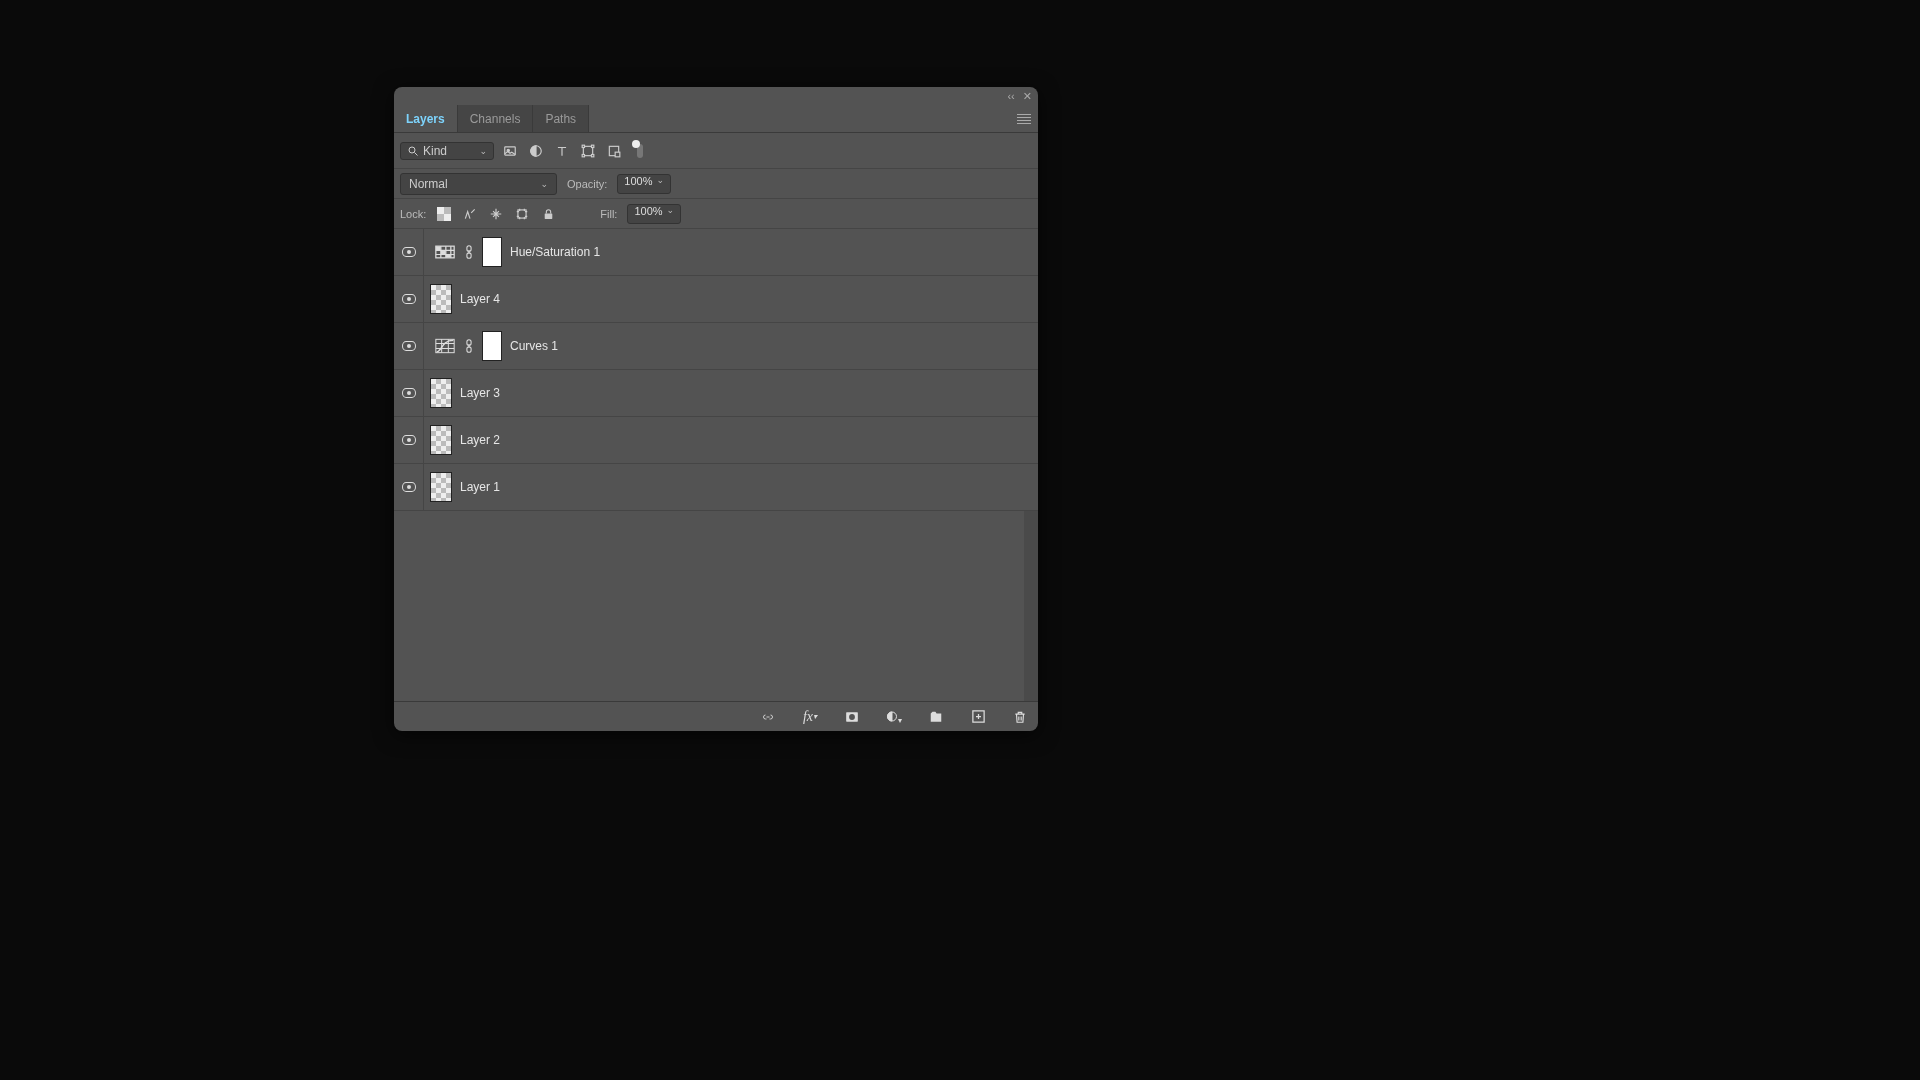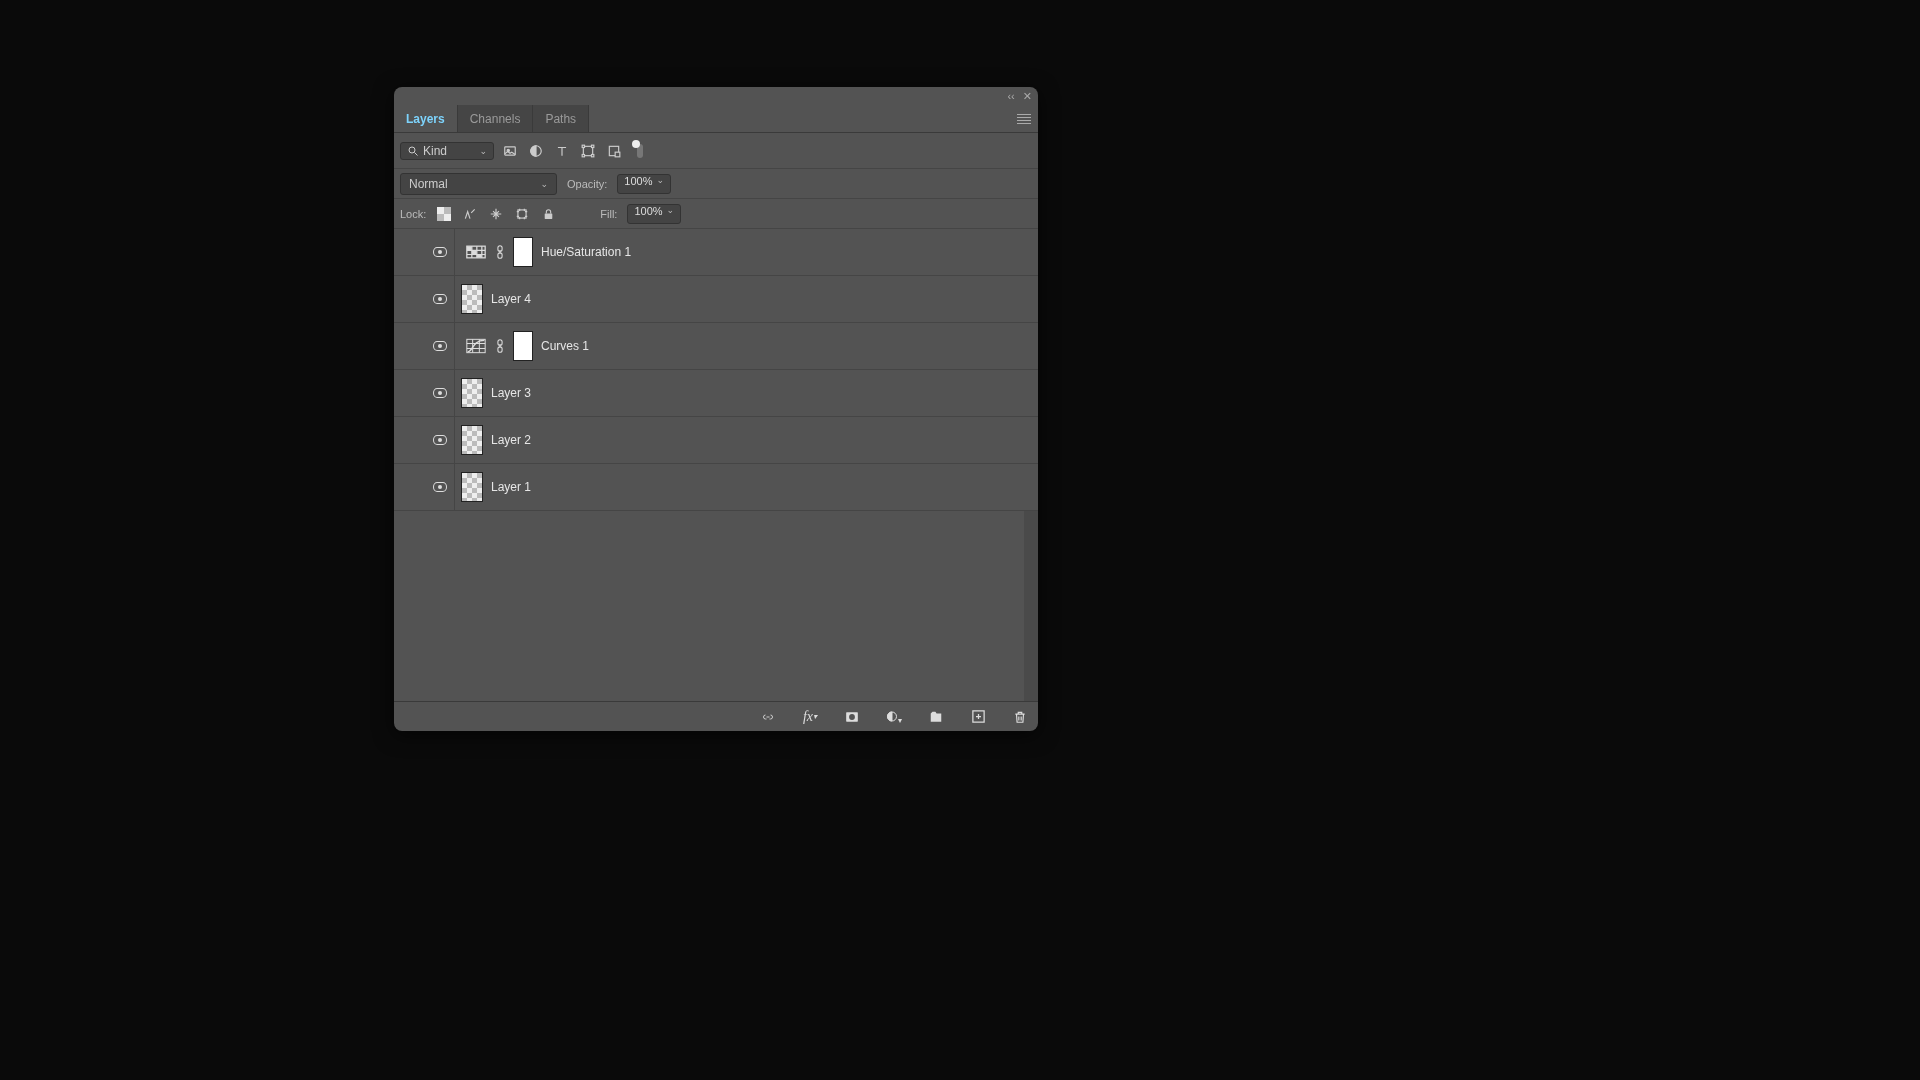--- a/index.html
+++ b/index.html
@@ -144,21 +144,20 @@
   
   .layers-list {
     flex: 0 0 auto;
   }
   .layer-row {
     height: 47px;
     display: flex;
     align-items: flex-start;
     border-bottom: 1px solid #454545;
     cursor: pointer;
-    padding-left: 31px;
   }
   .layer-row.selected {
     background: #6b6b6b;
   }
   .vis-col {
     width: 30px;
     height: 100%;
     display:flex; align-items:center; justify-content:center;
     border-right: 1px solid #454545;
   }

